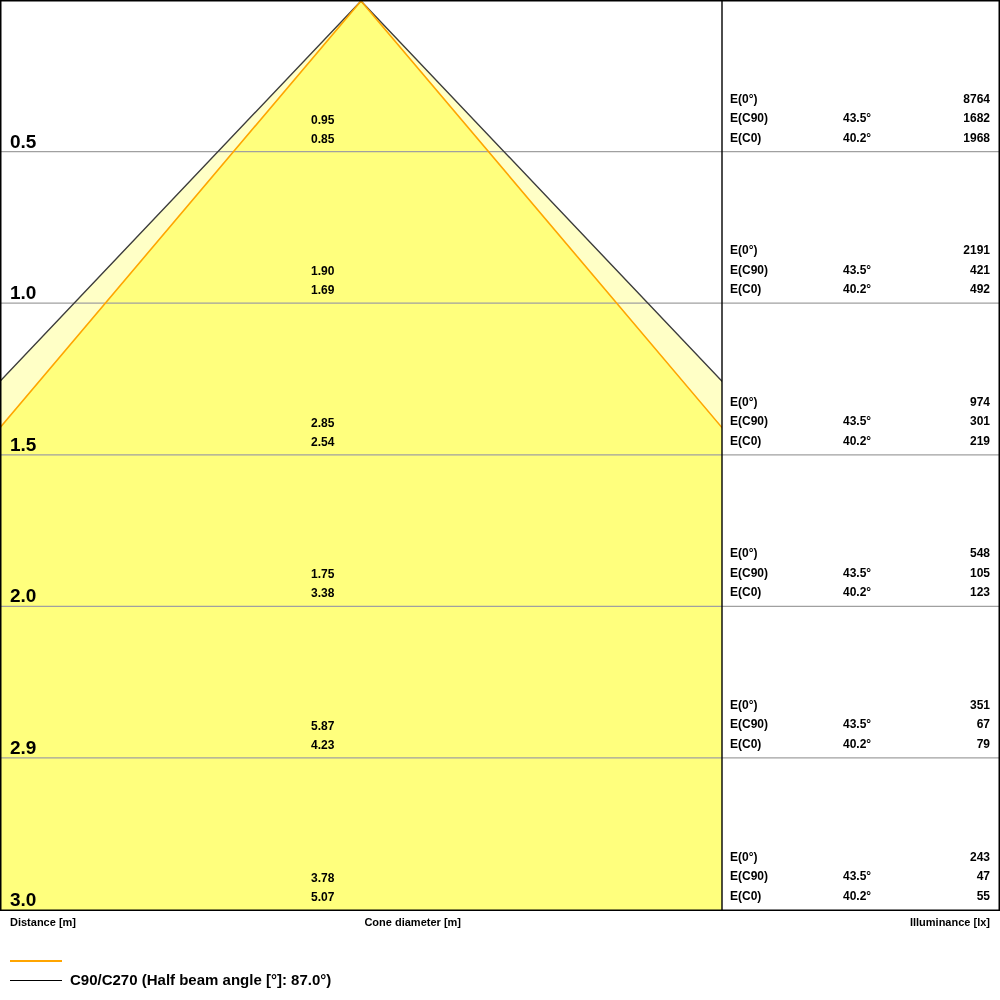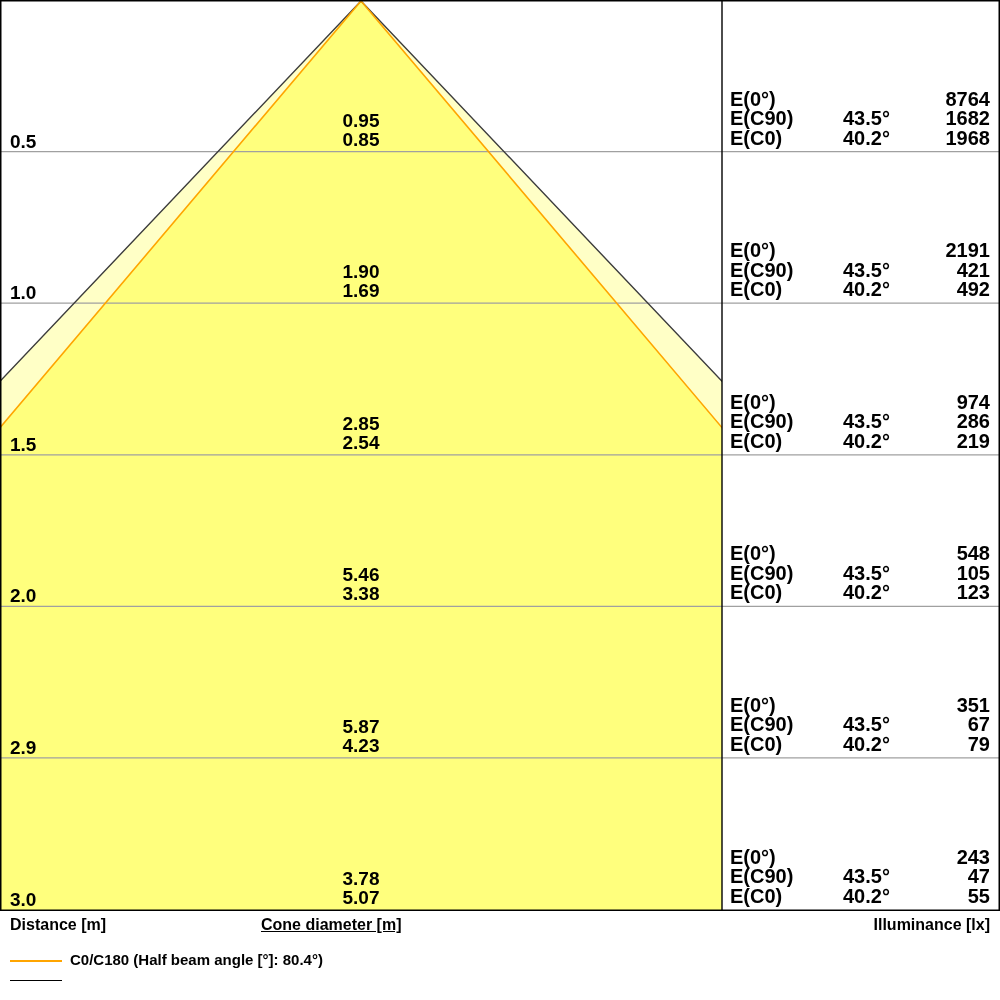--- a/index.html
+++ b/index.html
@@ -8,30 +8,30 @@
     width:1000px;height:1000px;
     background:#ffffff;
     font-family:"Liberation Sans", sans-serif;
     font-weight:bold;
     color:#000;
     overflow:hidden;
   }
   .cone-svg{position:absolute;left:0;top:0;}
   .txt{position:absolute;white-space:nowrap;}
   .dist-label{left:10px;width:70px;font-size:19px;}
-  .cone-vals{left:311px;width:100px;text-align:center;font-size:19px;line-height:19px;}
+  .cone-vals{left:311px;width:100px;text-align:left;font-size:12px;line-height:19px;}
   .cone-vals span{display:block;}
-  .etable{left:722px;width:278px;font-size:20px;}
+  .etable{left:722px;width:278px;font-size:12px;}
   .erow{position:relative;height:19.5px;line-height:19.5px;}
   .e-label{position:absolute;left:8px;}
   .e-angle{position:absolute;left:121px;}
   .e-value{position:absolute;right:10px;}
-  .axis-label{top:916px;font-size:16px;}
+  .axis-label{top:916px;font-size:11px;}
   .axis-distance{left:10px;}
-  .axis-cone{left:261px;width:200px;text-align:left;text-decoration:underline;}
+  .axis-cone{left:261px;width:200px;text-align:right;}
   .axis-illum{right:10px;}
   .legend-swatch{position:absolute;left:10px;width:52px;height:0;}
   .legend-text{position:absolute;left:70px;font-size:15px;white-space:nowrap;}
 </style>
 </head>
 <body>
 
 <div class="stage">
 
   <svg class="cone-svg" width="1000" height="912" viewBox="0 0 1000 912">
@@ -113,32 +113,32 @@
     <span>2.54</span>
   </div>
   <div class="txt etable" style="top:392.8px">
     <div class="erow">
         <span class="e-label">E(0°)</span>
         <span class="e-value">974</span>
       </div>
     <div class="erow">
         <span class="e-label">E(C90)</span>
         <span class="e-angle">43.5°</span>
-        <span class="e-value">286</span>
+        <span class="e-value">301</span>
       </div>
     <div class="erow">
         <span class="e-label">E(C0)</span>
         <span class="e-angle">40.2°</span>
         <span class="e-value">219</span>
       </div>
   </div>
 
   <div class="txt dist-label" style="top:585.3px">2.0</div>
   <div class="txt cone-vals" style="top:565.3px">
-    <span>5.46</span>
+    <span>1.75</span>
     <span>3.38</span>
   </div>
   <div class="txt etable" style="top:544.3px">
     <div class="erow">
         <span class="e-label">E(0°)</span>
         <span class="e-value">548</span>
       </div>
     <div class="erow">
         <span class="e-label">E(C90)</span>
         <span class="e-angle">43.5°</span>
@@ -193,16 +193,16 @@
         <span class="e-angle">40.2°</span>
         <span class="e-value">55</span>
       </div>
   </div>
 
   <div class="txt axis-label axis-distance">Distance [m]</div>
   <div class="txt axis-label axis-cone">Cone diameter [m]</div>
   <div class="txt axis-label axis-illum">Illuminance [lx]</div>
 
   <div class="legend-swatch" style="top:960px;border-top:2px solid #ffa500;"></div>
-  <div class="legend-text" style="top:951px">C0/C180 (Half beam angle [°]: 80.4°)</div>
   <div class="legend-swatch" style="top:980px;border-top:1.6px solid #000000;"></div>
+  <div class="legend-text" style="top:971px">C90/C270 (Half beam angle [°]: 87.0°)</div>
 
 </div>
 
 </body></html>

